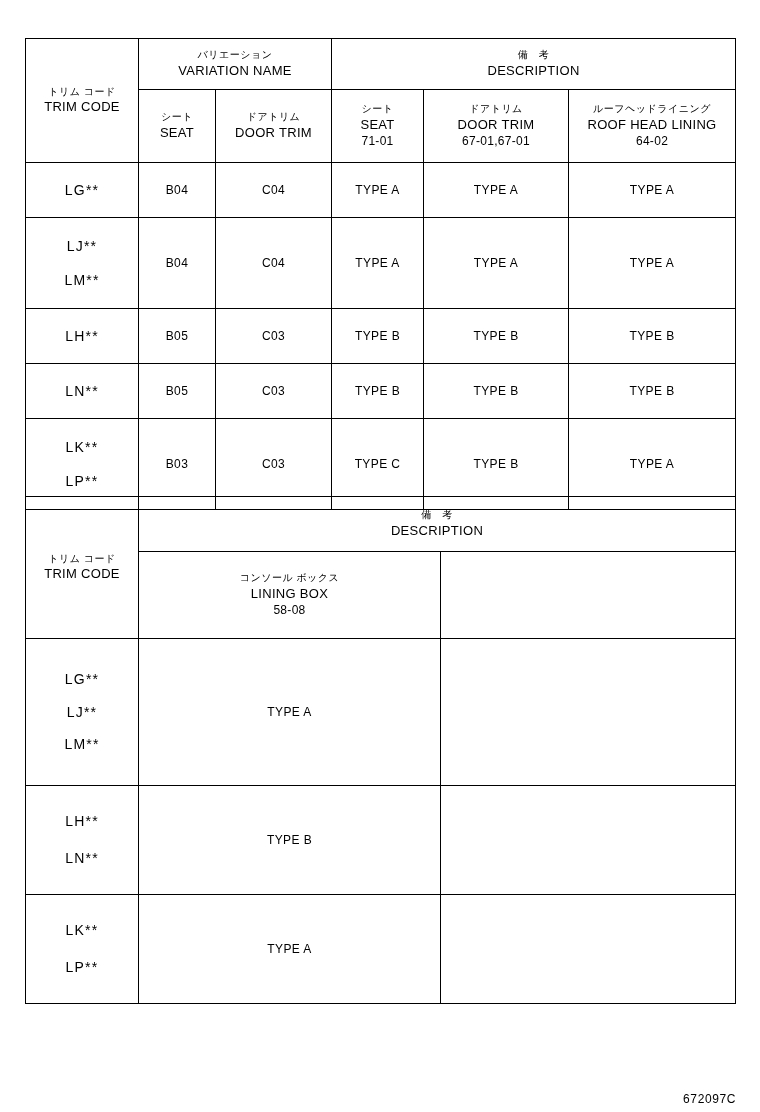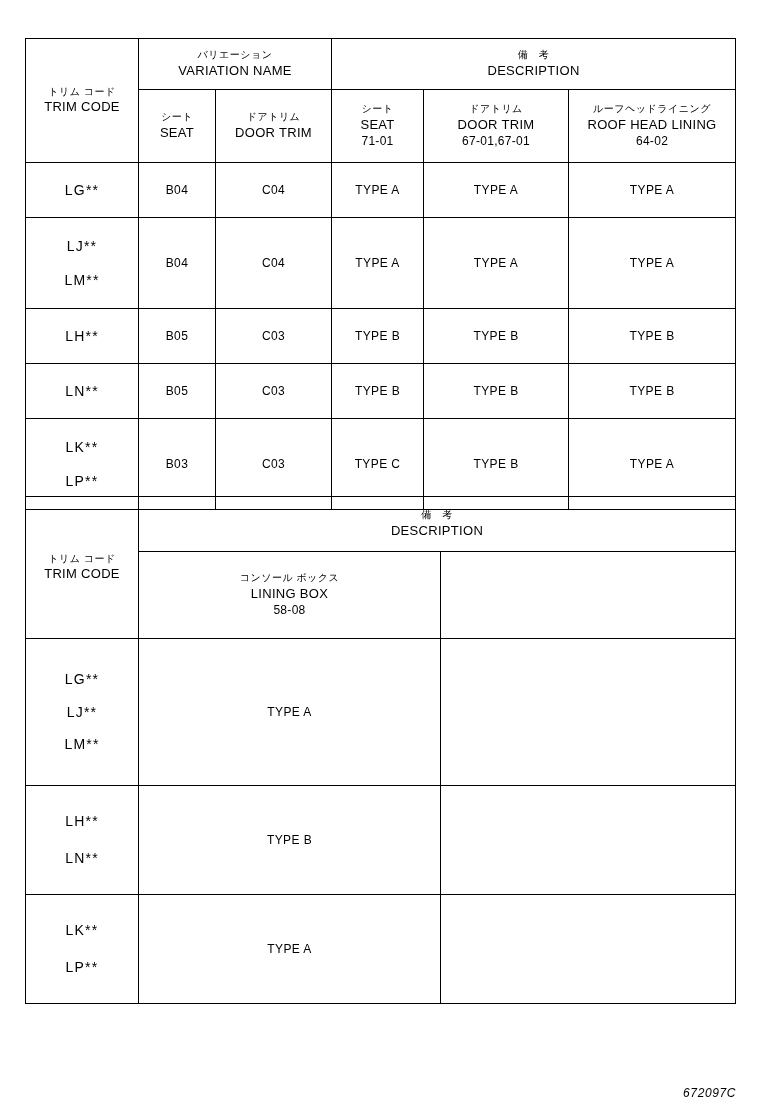--- a/index.html
+++ b/index.html
@@ -95,24 +95,23 @@
   .t2-h2 td { height: 76px; }
   .t2-r3 td { height: 136px; }
   .t2-r2 td { height: 98px; }
 
   .stack3 .code { padding: 7px 0; }
   .stack2b .code { padding: 9px 0; }
 
   .figcode {
     position: absolute;
     right: 24px;
-    bottom: 12px;
+    bottom: 6px;
     font-size: 12px;
     letter-spacing: 0.6px;
-    font-style: italic;
   }
 </style>
 </head>
 <body>
 
 <div class="page">
 
   <table class="grid" id="table1">
     <colgroup>
       <col class="c0">

